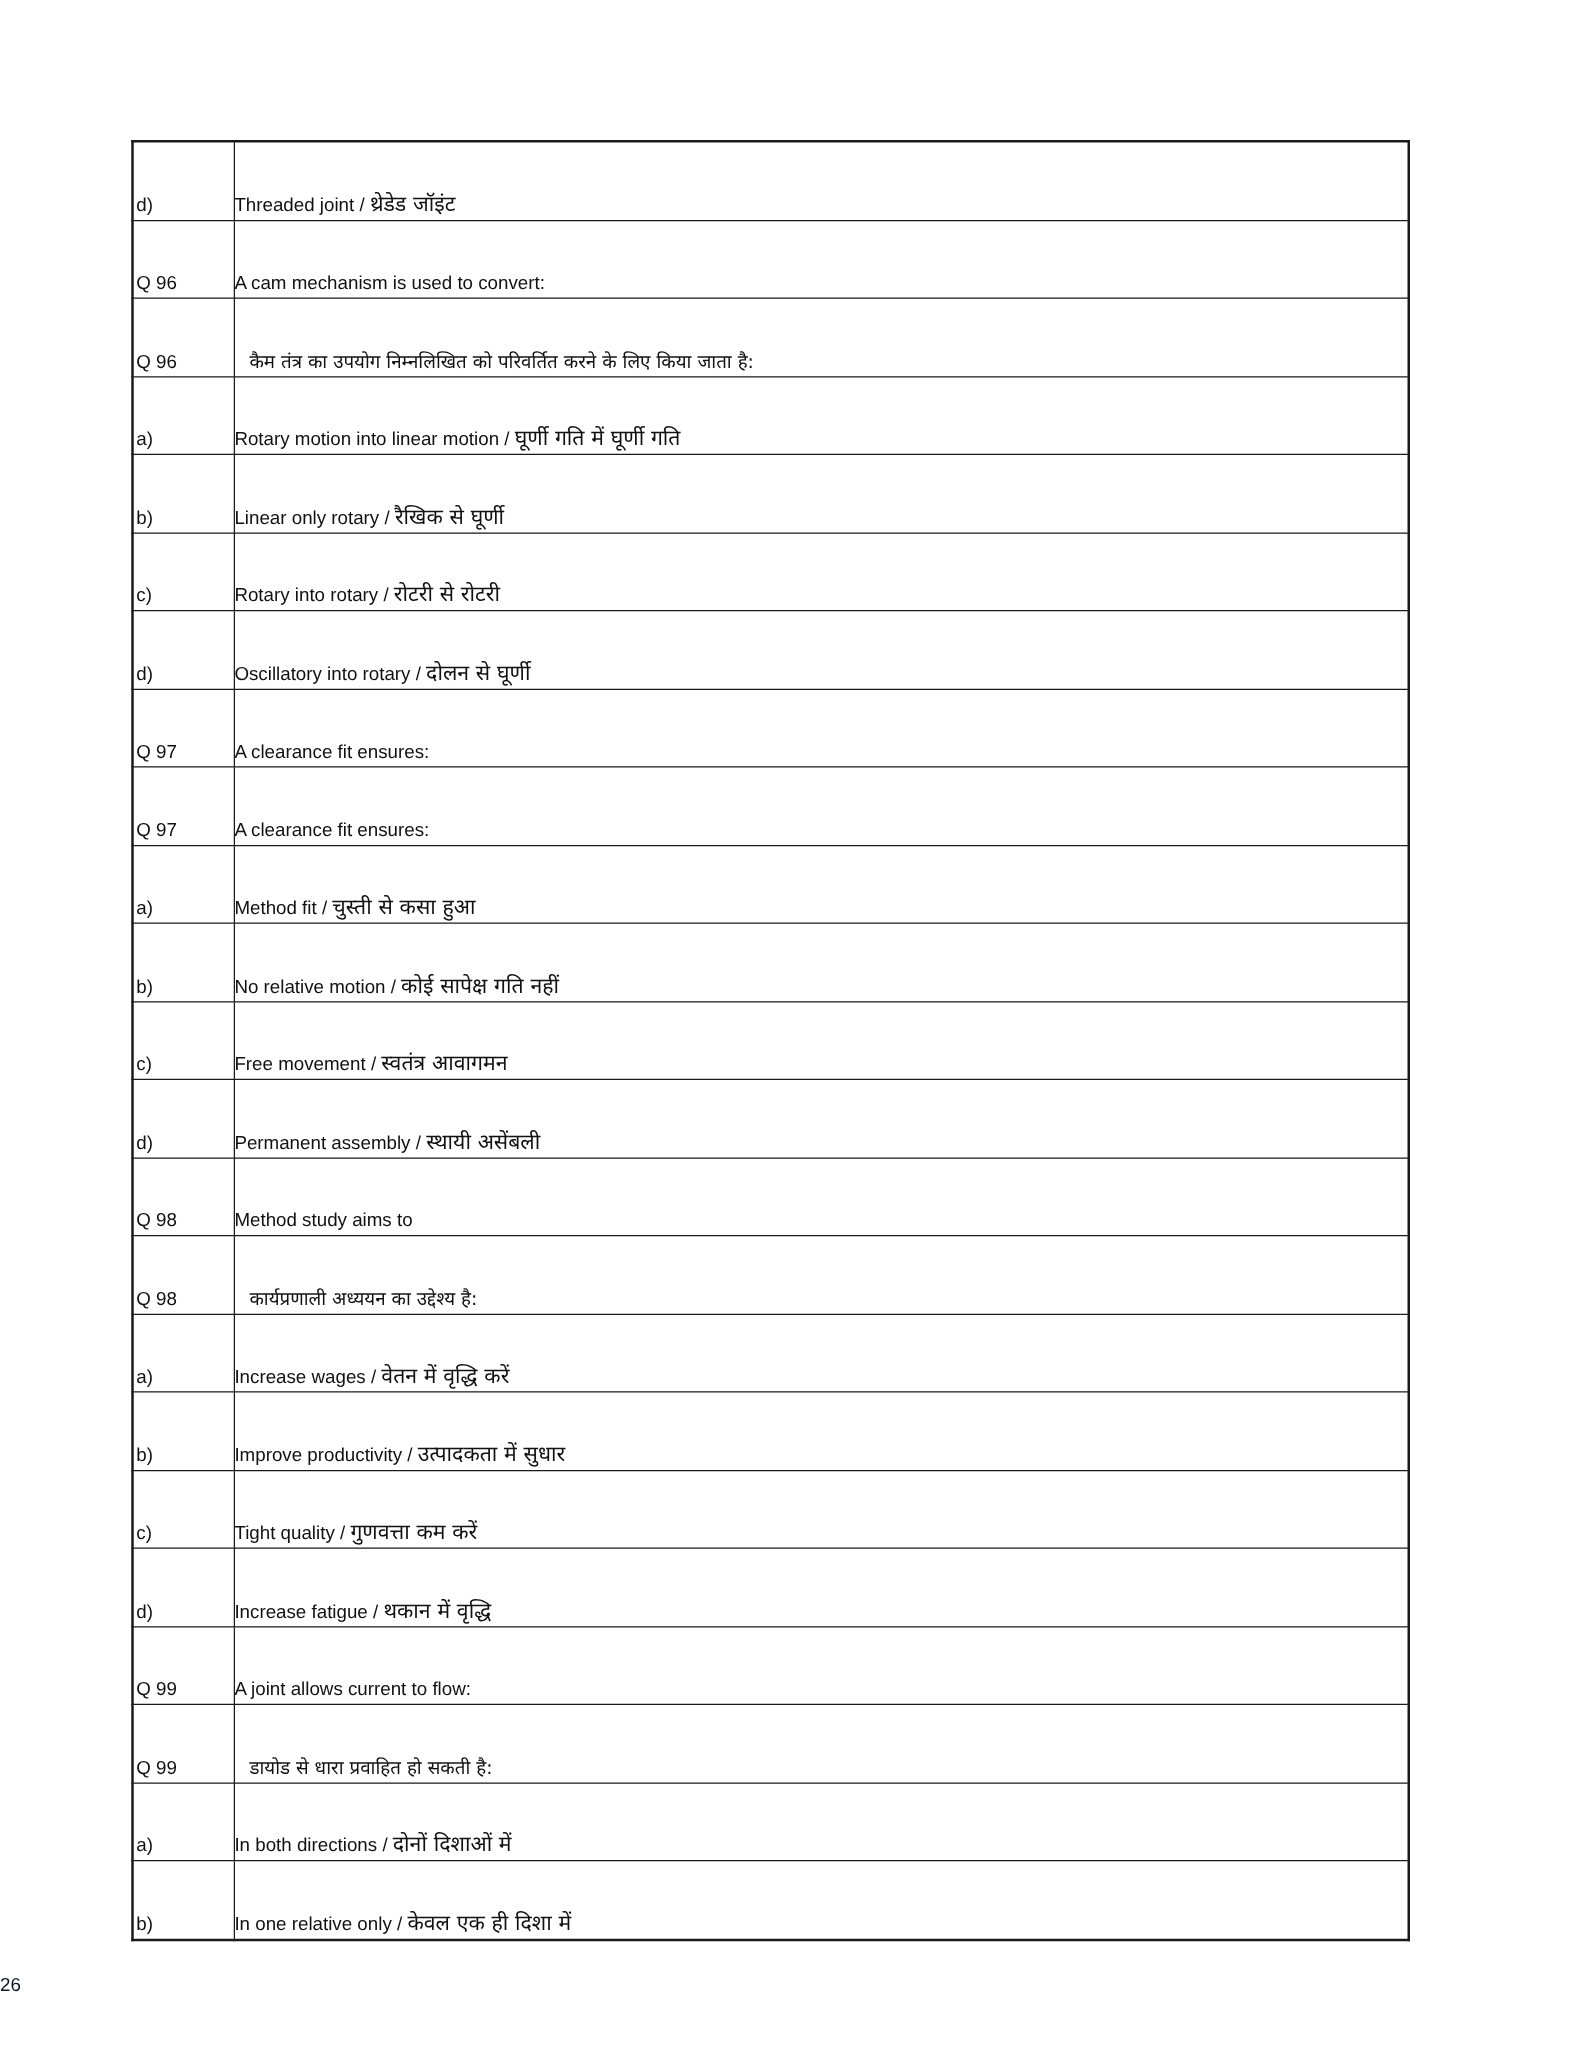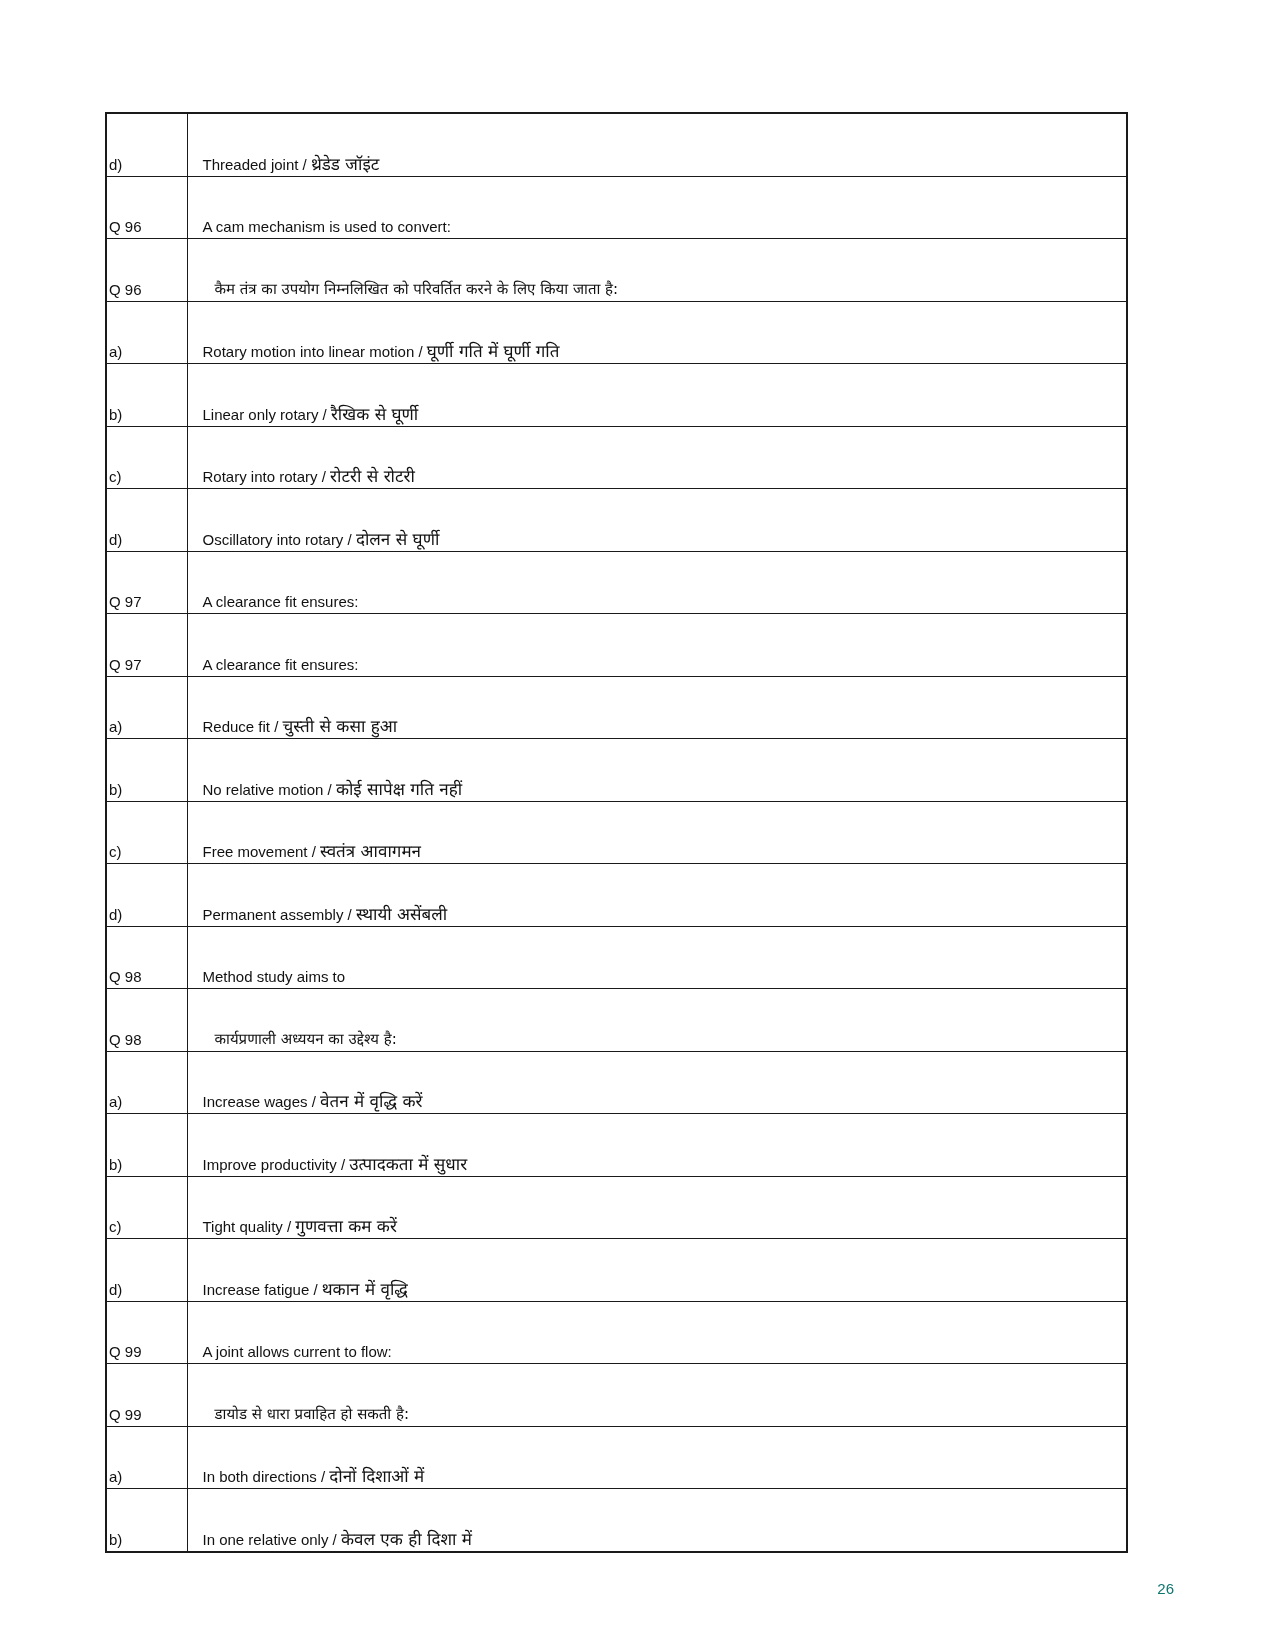--- a/index.html
+++ b/index.html
@@ -40,39 +40,39 @@
     padding: 0 0 3px 2px;
     font-size: 15px;
     line-height: 17px;
     white-space: nowrap;
     overflow: hidden;
   }
   .qtable td.label {
     padding-left: 2px;
   }
   .qtable td.text {
-    padding-left: 15px;
+    padding-left: 0;
   }
   .hi {
     font-family: "DejaVu Sans", "Liberation Sans", sans-serif;
     font-size: 17px;
   }
   .hi-q {
     font-family: "DejaVu Sans", "Liberation Sans", sans-serif;
     font-size: 15px;
     margin-left: 12px;
   }
   .page-number {
     position: absolute;
     left: 0;
     width: 1174px;
     top: 1580px;
-    text-align: right;
+    text-align: left;
     font-size: 15px;
-    color: #0f766e;
+    color: #0f172a;
   }
 </style>
 </head>
 <body>
 
 <div class="page">
   <table class="qtable">
     <colgroup>
         <col class="c1">
         <col class="c2">
@@ -109,21 +109,21 @@
       <tr>
         <td class="label">Q 97</td>
         <td class="text"><span>A clearance fit ensures:</span></td>
       </tr>
       <tr>
         <td class="label">Q 97</td>
         <td class="text"><span>A clearance fit ensures:</span></td>
       </tr>
       <tr>
         <td class="label">a)</td>
-        <td class="text"><span>Reduce fit / </span><span class="hi">चुस्ती से कसा हुआ</span></td>
+        <td class="text"><span>Method fit / </span><span class="hi">चुस्ती से कसा हुआ</span></td>
       </tr>
       <tr>
         <td class="label">b)</td>
         <td class="text"><span>No relative motion / </span><span class="hi">कोई सापेक्ष गति नहीं</span></td>
       </tr>
       <tr>
         <td class="label">c)</td>
         <td class="text"><span>Free movement / </span><span class="hi">स्वतंत्र आवागमन</span></td>
       </tr>
       <tr>

